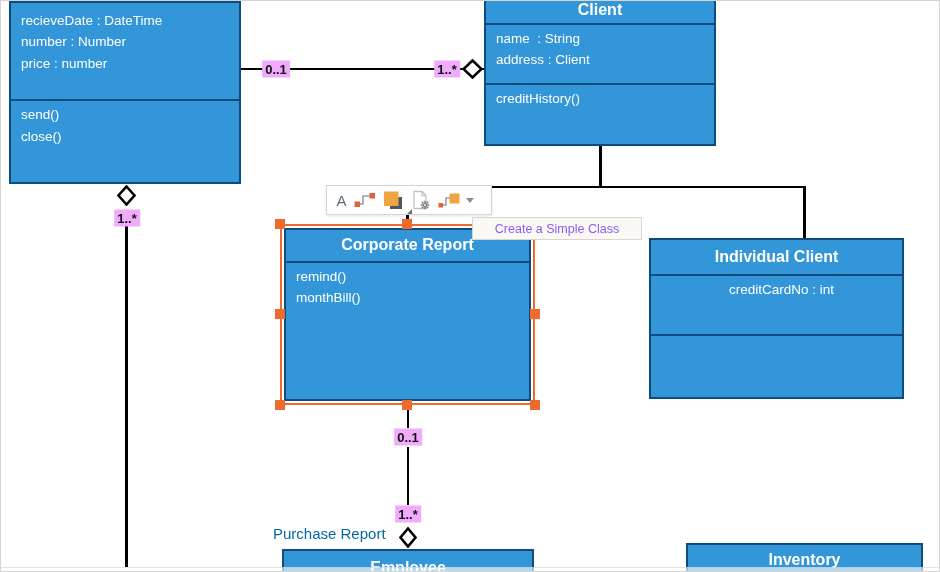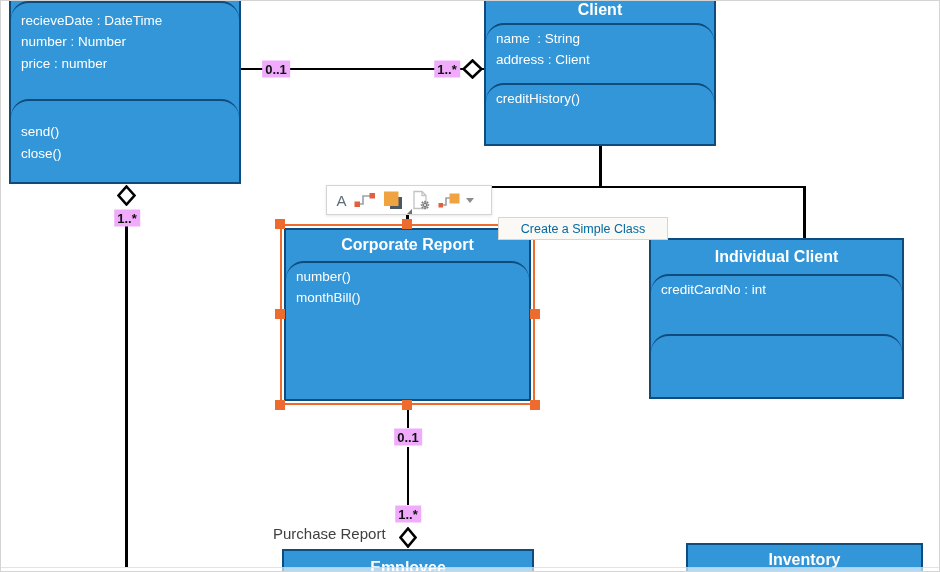--- a/index.html
+++ b/index.html
@@ -5,52 +5,52 @@
   * { margin:0; padding:0; box-sizing:border-box; }
   html,body { width:940px; height:572px; }
   body { font-family:"Liberation Sans", sans-serif; background:#fff; }
   #canvas { position:relative; width:940px; height:572px; background:#fff;
             border:1px solid #d4d4d4; overflow:hidden; }
 
   
   .uml-class { position:absolute; background:#3296d8; border:2.5px solid #0e4c7e; z-index:30; }
   .uml-title { display:flex; align-items:center; justify-content:center;
                color:#fff; font-weight:bold; font-size:16px; }
-  .uml-comp { border-top:2.5px solid #0e4c7e; overflow:hidden;border-radius:18px; }
+  .uml-comp { border-top:2.5px solid #0e4c7e; overflow:hidden; }
   .uml-row { color:#fff; font-size:13.5px; line-height:21.3px; padding-left:10px;
              white-space:pre; }
 
   
   .line { position:absolute; background:#000; z-index:10; }
   .mult { position:absolute; background:#f0abfc; color:#111; font-size:13px; font-weight:bold;
           padding:1px 3px; z-index:15; transform:translate(-50%,-50%); }
-  .freelabel { position:absolute; color:#404040; font-size:15px; z-index:15; }
+  .freelabel { position:absolute; color:#0369a1; font-size:15px; z-index:15; }
   .diamond { position:absolute; z-index:16; }
 
   
   .sel-outline { position:absolute; border:2px solid #ee6b30; z-index:40; }
   .handle { position:absolute; width:10px; height:10px; background:#ee6b30; z-index:41; }
 
   
   #toolbar { position:absolute; left:325px; top:184px; width:166px; height:30px;
              background:#fff; border:1px solid #d4d4d4;
              box-shadow:0 1px 3px rgba(0,0,0,0.10);
              display:flex; align-items:center; gap:4px; padding:0 7px; z-index:60; }
   .tb-item { display:flex; align-items:center; justify-content:center; height:26px; cursor:pointer; }
   .tb-a { color:#5f6b76; font-size:15px; width:15px; }
   .tb-caret { width:0; height:0; border-left:4.5px solid transparent;
               border-right:4.5px solid transparent; border-top:5.5px solid #8d8d8d; }
   .tb-corner { position:absolute; left:80px; top:23px; width:0; height:0;
                border-left:5px solid transparent; border-bottom:5px solid #6f6f6f; }
 
   
-  #tooltip { position:absolute; left:497px; top:216px; width:170px; height:23px;
+  #tooltip { position:absolute; left:471px; top:216px; width:170px; height:23px;
              background:#faf9f5; border:1px solid #d9d5cb;
              display:flex; align-items:center; justify-content:center;
-             color:#0369a1; font-size:12.5px; z-index:70; }
+             color:#8b5cf6; font-size:12.5px; z-index:70; }
 
   
   #bottom-strip { position:absolute; left:0; top:566px; width:940px; height:6px;
                   background:rgba(255,255,255,0.64); border-top:1px solid rgba(190,195,200,0.45);
                   z-index:80; }
 </style>
 </head>
 <body>
 
 <div id="canvas">
@@ -81,58 +81,58 @@
   <span class="mult" style="left:407px; top:513px;">1..*</span>
   <span class="freelabel" style="left:272px; top:524px;">Purchase Report</span>
 
   <div class="uml-class" style="left:8px; top:-32px; width:232px; height:215px;">
     <div class="uml-title" style="height:30px;"></div>
     <div class="uml-comp" style="height:98px; padding-top:7px;">
       <div class="uml-row">recieveDate : DateTime</div>
       <div class="uml-row">number : Number</div>
       <div class="uml-row">price : number</div>
     </div>
-    <div class="uml-comp" style="height:98px; padding-top:20px;">
+    <div class="uml-comp" style="height:98px; padding-top:3px;">
       <div class="uml-row" style="line-height:22px;">send()</div>
       <div class="uml-row" style="line-height:22px;">close()</div>
     </div>
   </div>
 
   <div class="uml-class" style="left:483px; top:-20px; width:232px; height:165px;">
     <div class="uml-title" style="height:40px; padding-top:14px;">Client</div>
     <div class="uml-comp" style="height:60px; padding-top:2.5px;">
       <div class="uml-row">name  : String</div>
       <div class="uml-row">address : Client</div>
     </div>
     <div class="uml-comp" style="height:62px; padding-top:2.5px;">
       <div class="uml-row">creditHistory()</div>
     </div>
   </div>
 
   <div class="uml-class" style="left:283px; top:227px; width:247px; height:173px;">
     <div class="uml-title" style="height:30.5px;">Corporate Report</div>
     <div class="uml-comp" style="height:61.5px; padding-top:3.5px;">
-      <div class="uml-row">number()</div>
+      <div class="uml-row">remind()</div>
       <div class="uml-row">monthBill()</div>
     </div>
   </div>
 
   <div class="sel-outline" style="left:279px; top:223px; width:255px; height:181px;"></div>
   <div class="handle" style="left:274px; top:218px;"></div>
   <div class="handle" style="left:401px; top:218px;"></div>
   <div class="handle" style="left:529px; top:218px;"></div>
   <div class="handle" style="left:274px; top:308px;"></div>
   <div class="handle" style="left:529px; top:308px;"></div>
   <div class="handle" style="left:274px; top:399px;"></div>
   <div class="handle" style="left:401px; top:399px;"></div>
   <div class="handle" style="left:529px; top:399px;"></div>
 
   <div class="uml-class" style="left:648px; top:237px; width:255px; height:161px;">
     <div class="uml-title" style="height:33.5px;">Individual Client</div>
-    <div class="uml-comp" style="height:60px; padding-top:3.5px;">
+    <div class="uml-comp" style="height:60px; padding-top:3.5px;text-align:center;">
       <div class="uml-row">creditCardNo : int</div>
     </div>
     <div class="uml-comp" style="height:65px;"></div>
   </div>
 
   <div class="uml-class" style="left:281px; top:548px; width:252px; height:40px;">
     <div class="uml-title" style="height:34px;">Employee</div>
   </div>
 
   <div class="uml-class" style="left:685px; top:542px; width:237px; height:40px;">

